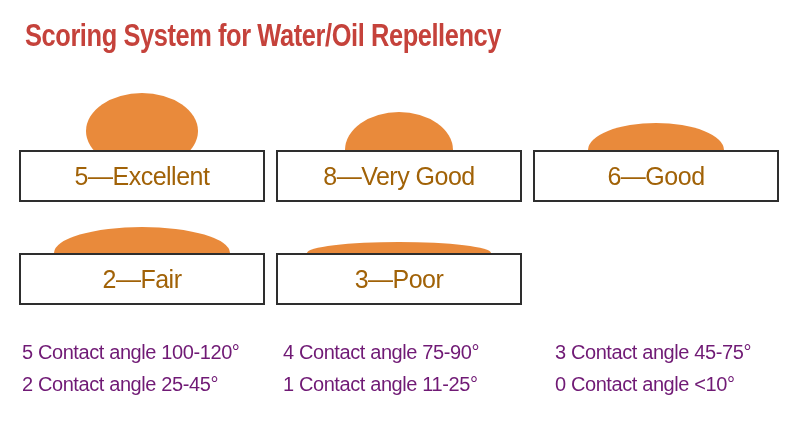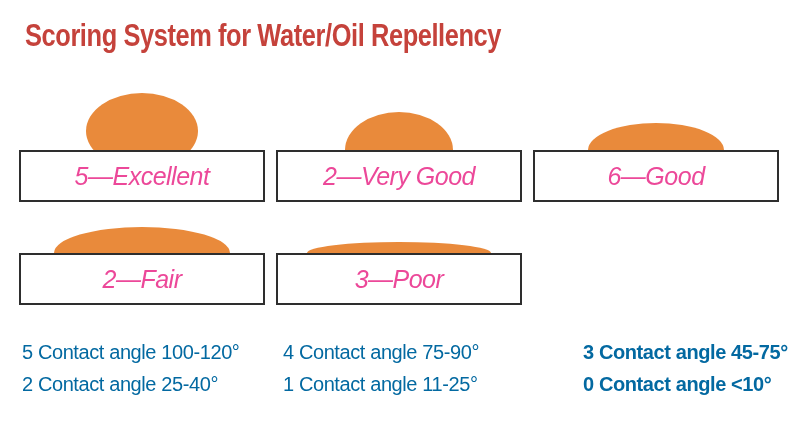--- a/index.html
+++ b/index.html
@@ -43,46 +43,45 @@
   .d2{width:176px;height:52px;bottom:-26px;}
   .d1{width:184px;height:22px;bottom:-11px;}
   .score-box{
     position:relative;
     height:48px;
     border:2px solid #2e2e2e;
     background:#ffffff;
     display:flex;align-items:center;justify-content:center;
   }
   .score-label{
-    font-size:25px;color:#ec4899;
+    font-size:25px;color:#a16207;
     letter-spacing:-0.5px;
     white-space:nowrap;
-    font-style:italic;
   }
   
   .pen-wrap{
     position:absolute;top:0;left:0;right:0;height:6px;overflow:hidden;
   }
   .d0{
     position:absolute;top:-6px;left:50%;transform:translateX(-50%);
     width:230px;height:12px;border-radius:50%;
     background:#e98a3b;
   }
   
   .caption-col{
     position:absolute;top:336px;
-    color:#0369a1;
+    color:#701a75;
     font-size:20px;
     letter-spacing:-0.4px;
     line-height:32px;
     white-space:nowrap;
   }
   .cap-1{left:22px;}
   .cap-2{left:283px;}
-  .cap-3{left:583px;font-weight:bold;}
+  .cap-3{left:555px;}
 </style>
 </head>
 <body>
 
 <div class="page">
 
   <h1 class="title">Scoring System for Water/Oil Repellency</h1>
 
   <div class="score-row row-1">
     <div class="cell">
@@ -91,21 +90,21 @@
       </div>
       <div class="score-box">
         <span class="score-label">5—Excellent</span>
       </div>
     </div>
     <div class="cell">
       <div class="droplet-area">
         <div class="droplet d4"></div>
       </div>
       <div class="score-box">
-        <span class="score-label">2—Very Good</span>
+        <span class="score-label">8—Very Good</span>
       </div>
     </div>
     <div class="cell">
       <div class="droplet-area">
         <div class="droplet d3"></div>
       </div>
       <div class="score-box">
         <span class="score-label">6—Good</span>
       </div>
     </div>
@@ -125,21 +124,21 @@
         <div class="droplet d1"></div>
       </div>
       <div class="score-box">
         <span class="score-label">3—Poor</span>
       </div>
     </div>
   </div>
 
   <div class="caption-col cap-1">
     <div>5 Contact angle 100-120°</div>
-    <div>2 Contact angle 25-40°</div>
+    <div>2 Contact angle 25-45°</div>
   </div>
   <div class="caption-col cap-2">
     <div>4 Contact angle 75-90°</div>
     <div>1 Contact angle 11-25°</div>
   </div>
   <div class="caption-col cap-3">
     <div>3 Contact angle 45-75°</div>
     <div>0 Contact angle &lt;10°</div>
   </div>
 

